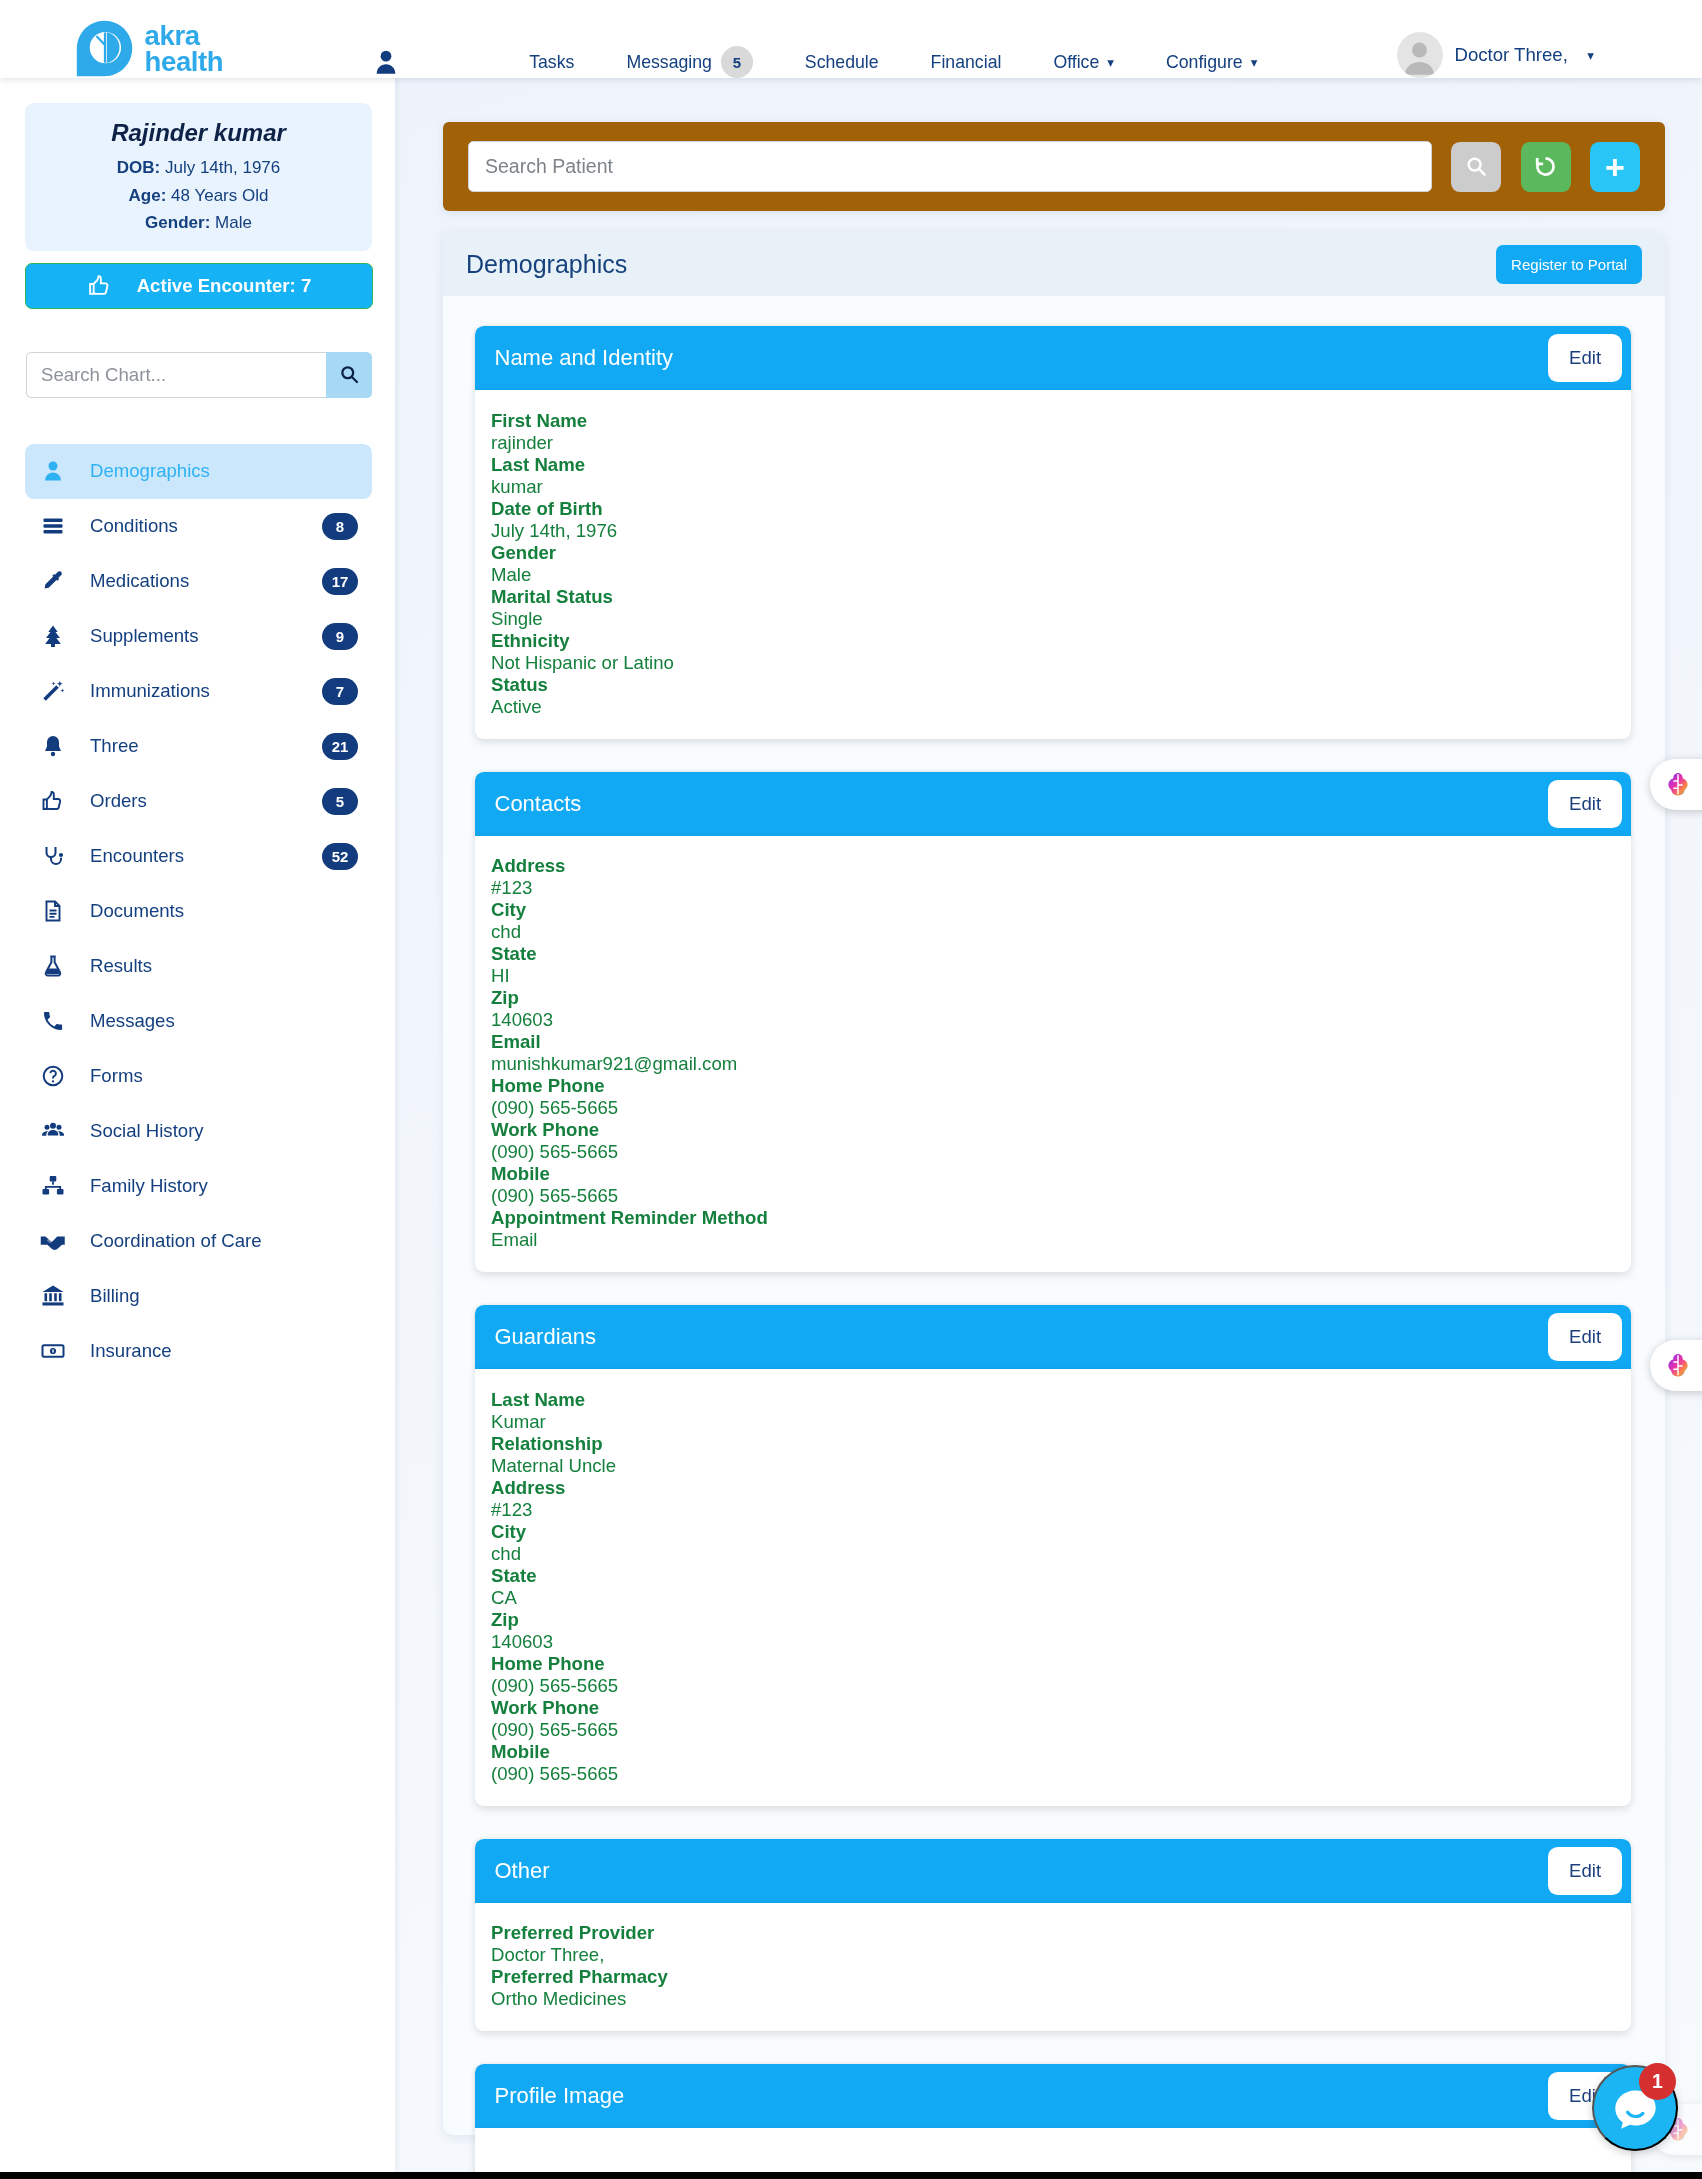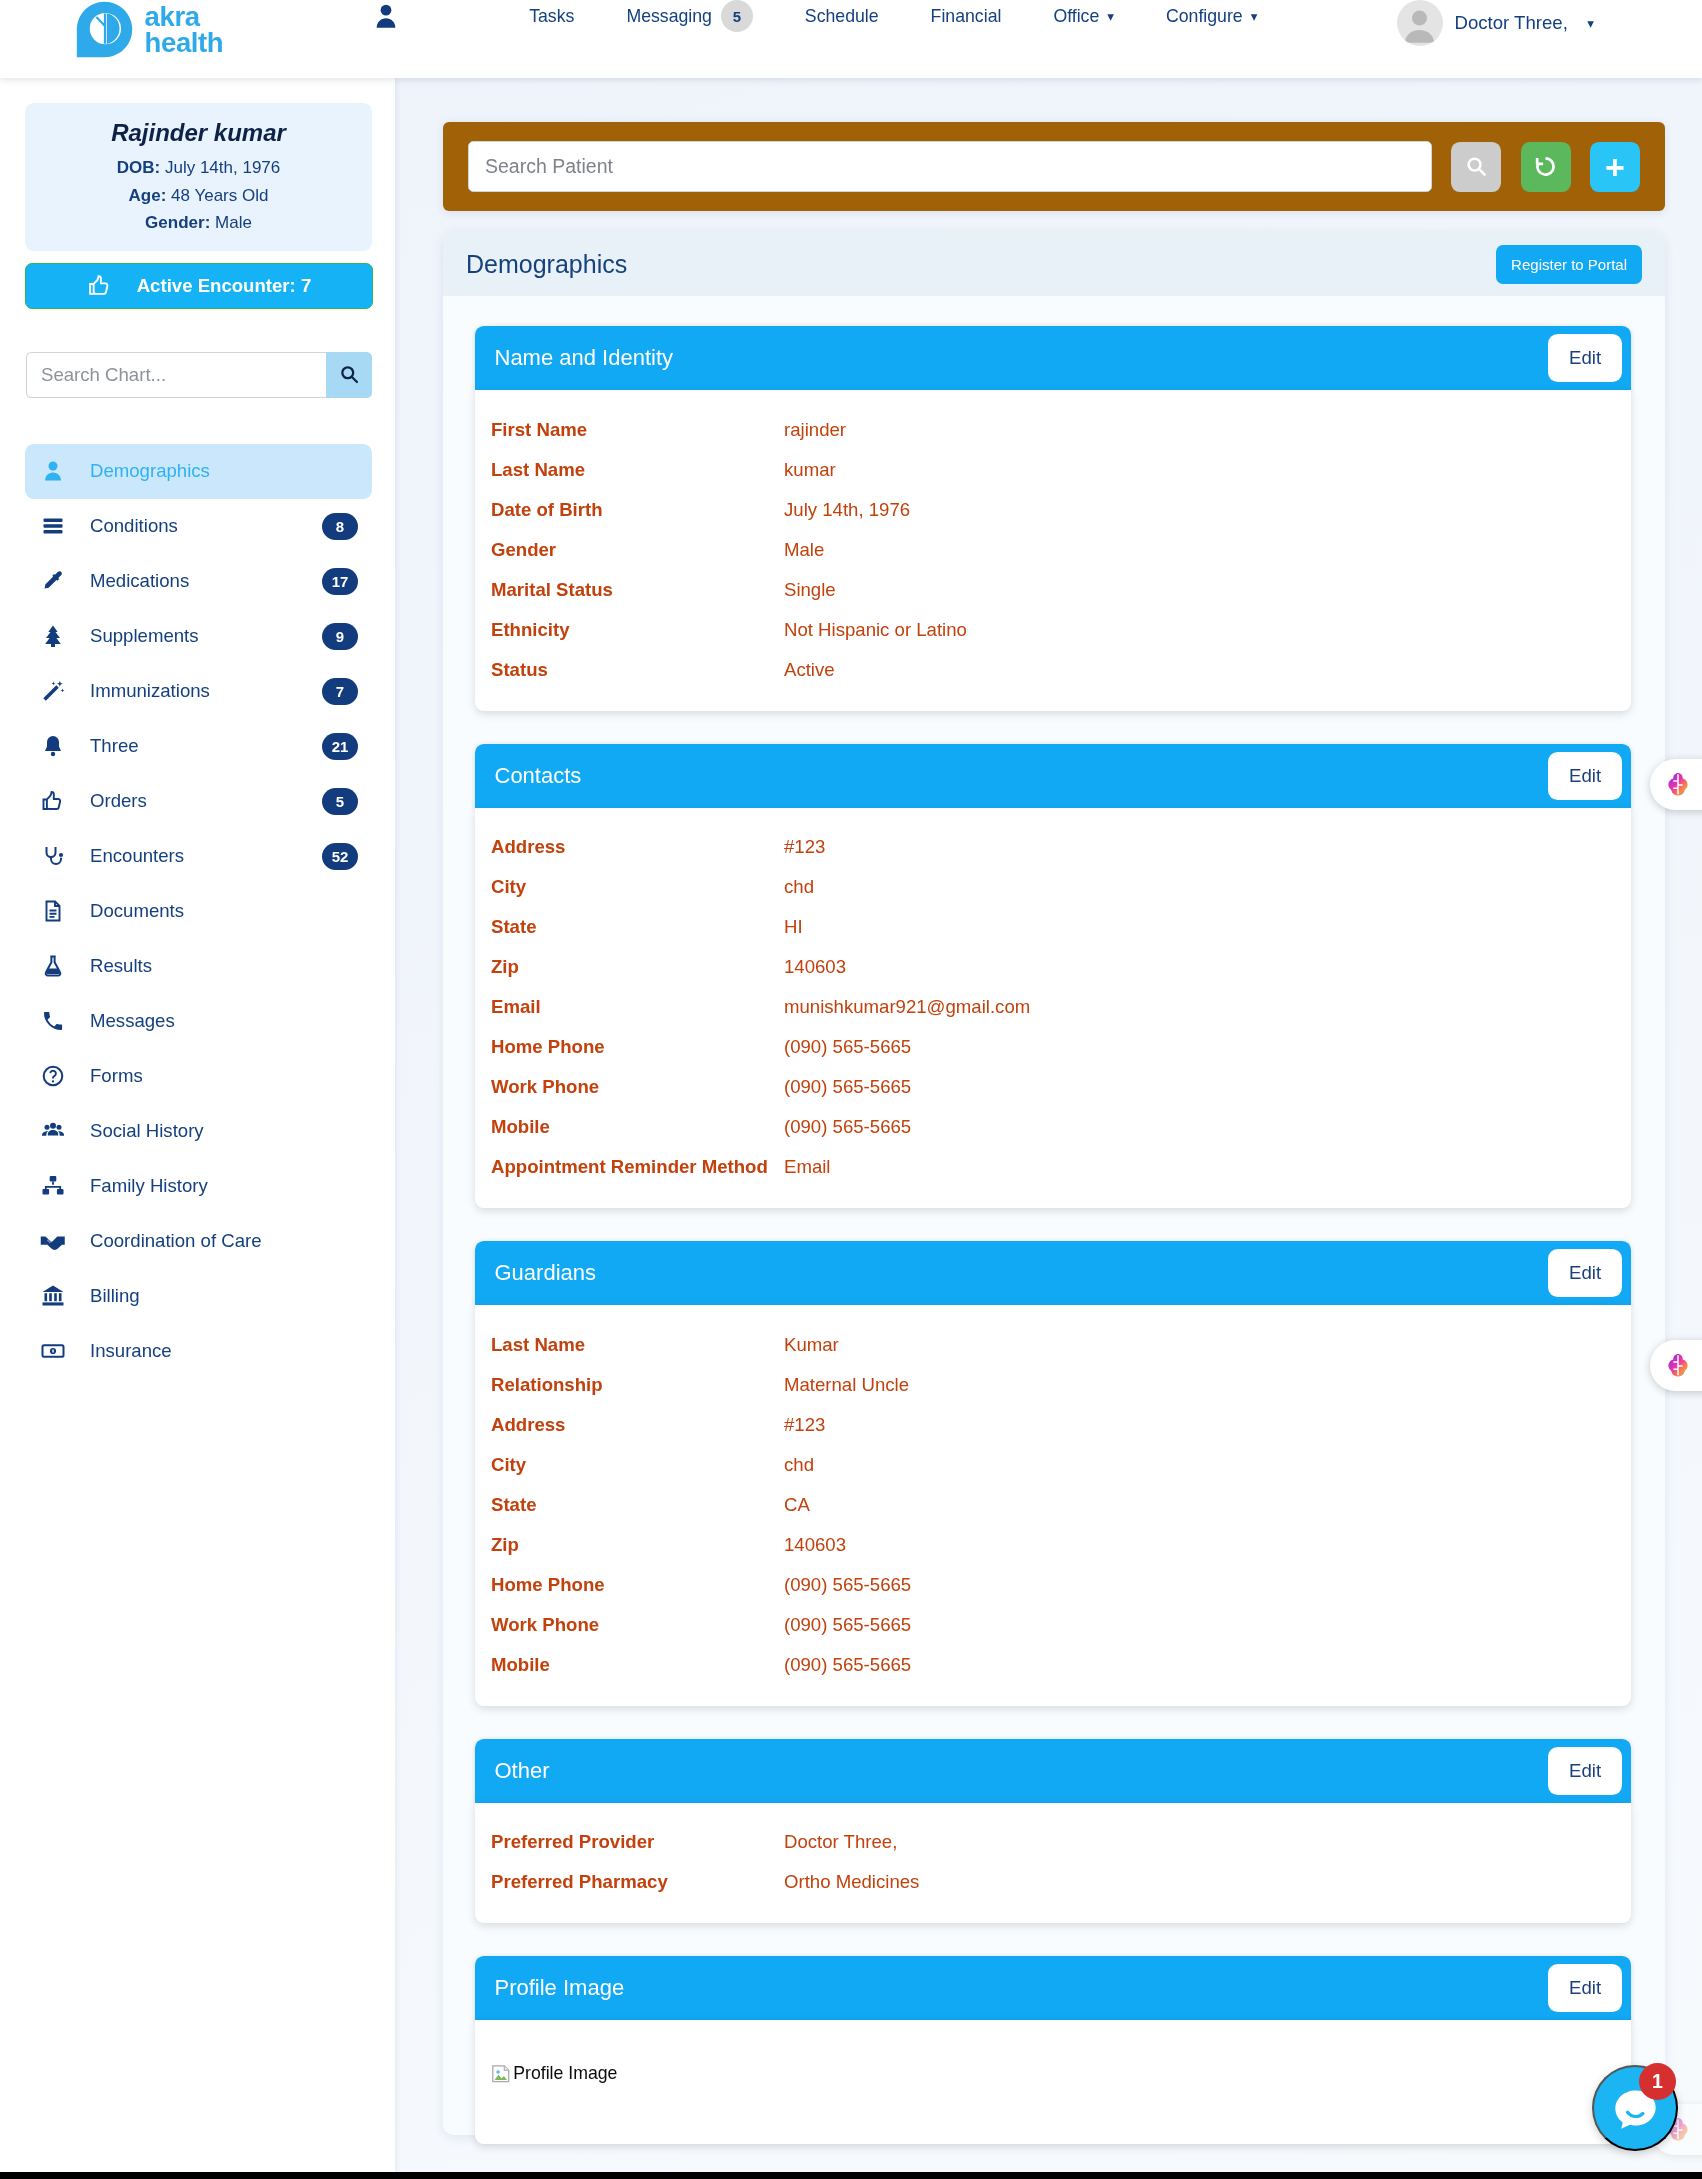--- a/index.html
+++ b/index.html
@@ -5,21 +5,21 @@
   * { margin:0; padding:0; box-sizing:border-box; }
   html,body { width:1702px; height:2179px; }
   body {
     position:relative; overflow:hidden;
     font-family:"Liberation Sans", sans-serif;
     background:linear-gradient(160deg,#eef3fb 0%,#f3f7fc 60%,#f7fafd 100%);
     color:#14407f;
   }
   
   .navbar { position:absolute; top:0; left:0; right:0; height:78px; background:#fff;
-    box-shadow:0 1.8px 7px rgba(20,50,100,.14); display:flex; align-items:flex-start; z-index:30;gap:44px; }
+    box-shadow:0 1.8px 7px rgba(20,50,100,.14); display:flex; align-items:flex-end; z-index:30;gap:44px; }
   .brand { display:flex; align-items:center; gap:10.6px; margin-left:75px; cursor:pointer; }
   .brand-mark { width:59px; height:59px; }
   .brand-text { color:#2ea9e9; font-weight:bold; font-size:27.5px; line-height:26px; letter-spacing:-0.4px; }
   .nav-person { margin-left:105px; display:flex; align-items:center; }
   .navlinks { display:flex; align-items:center; margin-left:59px; }
   .navlink { display:flex; align-items:center; padding:0 26px; color:#14407f; font-size:17.7px;
     text-decoration:none; cursor:pointer; }
   .nav-badge { background:#d9d9d9; color:#14407f; border-radius:50%; width:32px; height:32px;
     display:inline-flex; align-items:center; justify-content:center; font-size:15px; font-weight:bold; margin-left:8.9px; }
   .caret { font-size:13.3px; margin-left:8px; }
@@ -74,21 +74,21 @@
     height:39px; padding:0 15px; font-size:15px; cursor:pointer; }
   .sections { padding:30px 34px 0 32px; }
   .section { margin-bottom:33px; }
   .sec-header { height:64px; background:#12a9f4; border-radius:8.9px 8.9px 0 0; display:flex;
     align-items:center; padding:0 8.9px 0 19.5px; box-shadow:0 1.8px 5.3px rgba(0,0,0,.18); }
   .sec-title { color:#fff; font-size:22px; }
   .edit-btn { margin-left:auto; background:#fff; color:#1c3f7d; border:none; border-radius:9.8px;
     width:74px; height:48px; font-size:18.6px; cursor:pointer; }
   .sec-body { background:#fff; border-radius:0 0 8.9px 8.9px; box-shadow:0 2.7px 8px rgba(0,0,0,.13);
     padding:19.5px 17.7px 21px 16px; }
-  .frow { display:flex; min-height:40px; align-items:center; font-size:18.6px; color:#c2410c; }
+  .frow { display:flex; min-height:40px; font-size:18.6px; color:#15803d;flex-direction:column; }
   .flabel { width:293px; flex-shrink:0; font-weight:bold; }
   .profile-line { display:flex; align-items:flex-end; gap:2.7px; font-size:17.7px; color:#0b0b0b;
     padding:23px 0 39px; }
   
   .brain-pill { position:absolute; width:89px; height:51px; background:#fff; border-radius:26px;
     box-shadow:0 1.8px 8px rgba(0,0,0,.20); right:-37px; display:flex; align-items:center;
     padding-left:11.5px; z-index:40; cursor:pointer; }
   .brain-pill.faint { opacity:.45; z-index:35; }
   .chat-btn { position:absolute; left:1592px; top:2065px; width:86px; height:86px; border-radius:50%;
     background:#1cb5f3; display:flex; align-items:center; justify-content:center; z-index:50; cursor:pointer;

